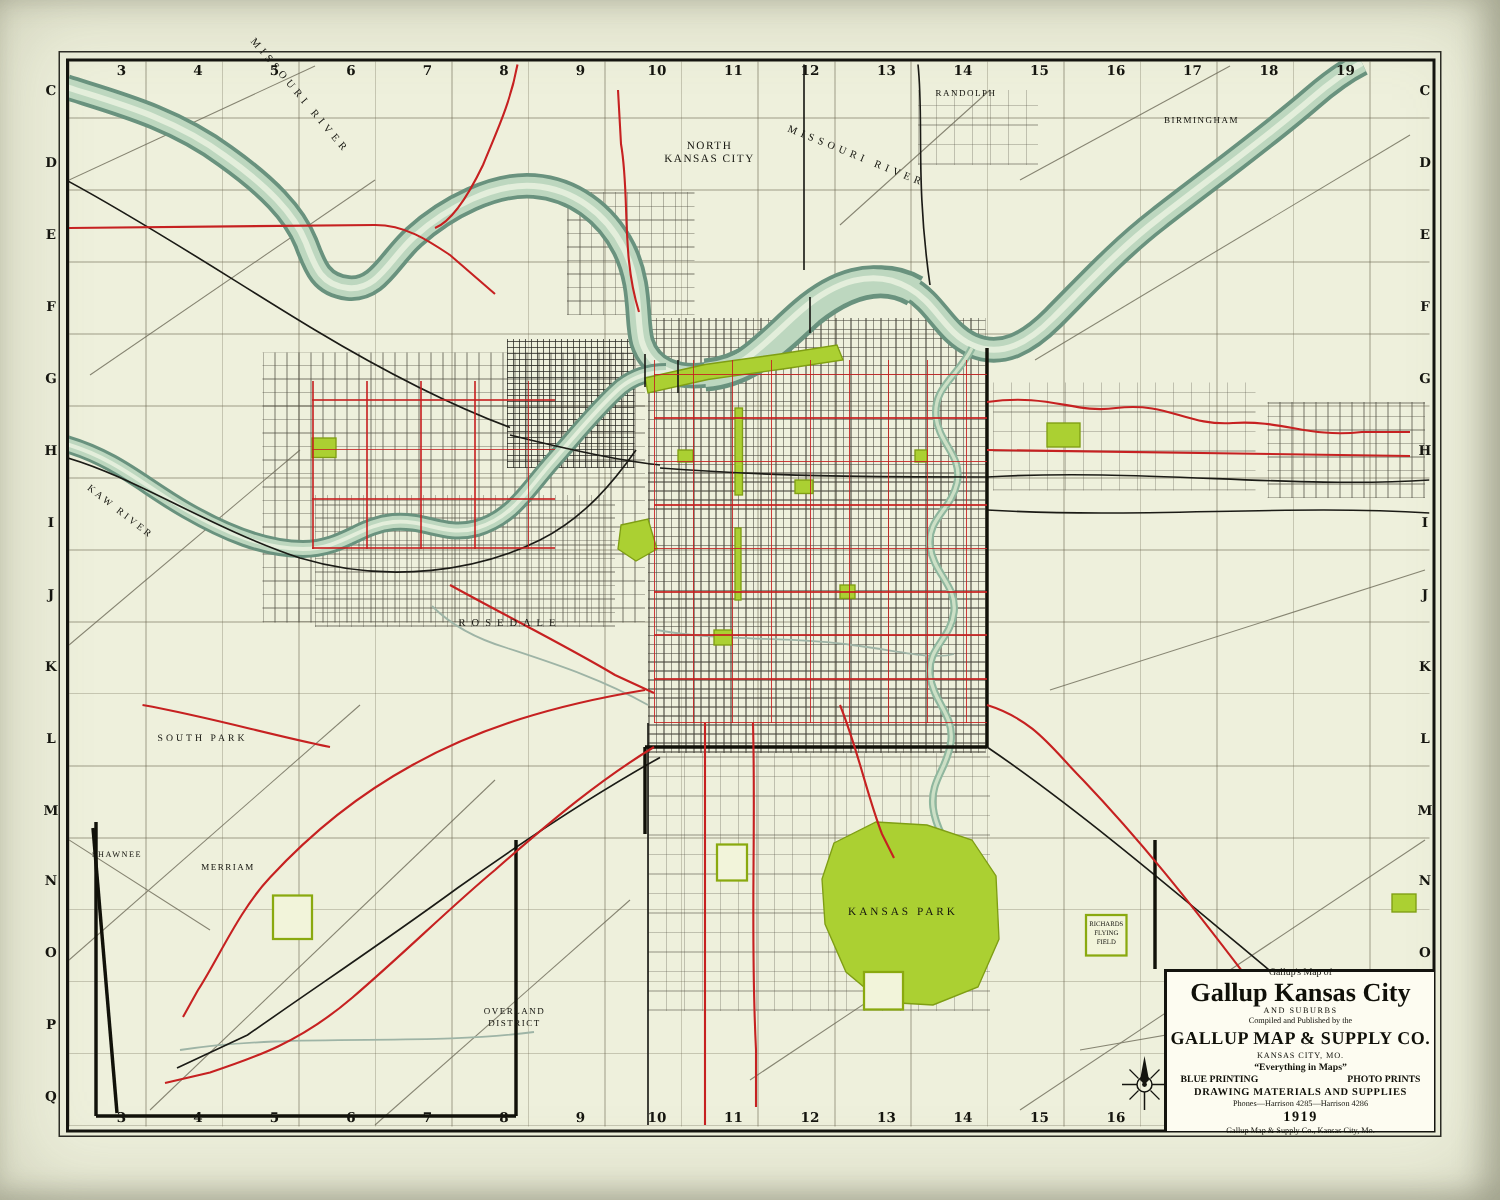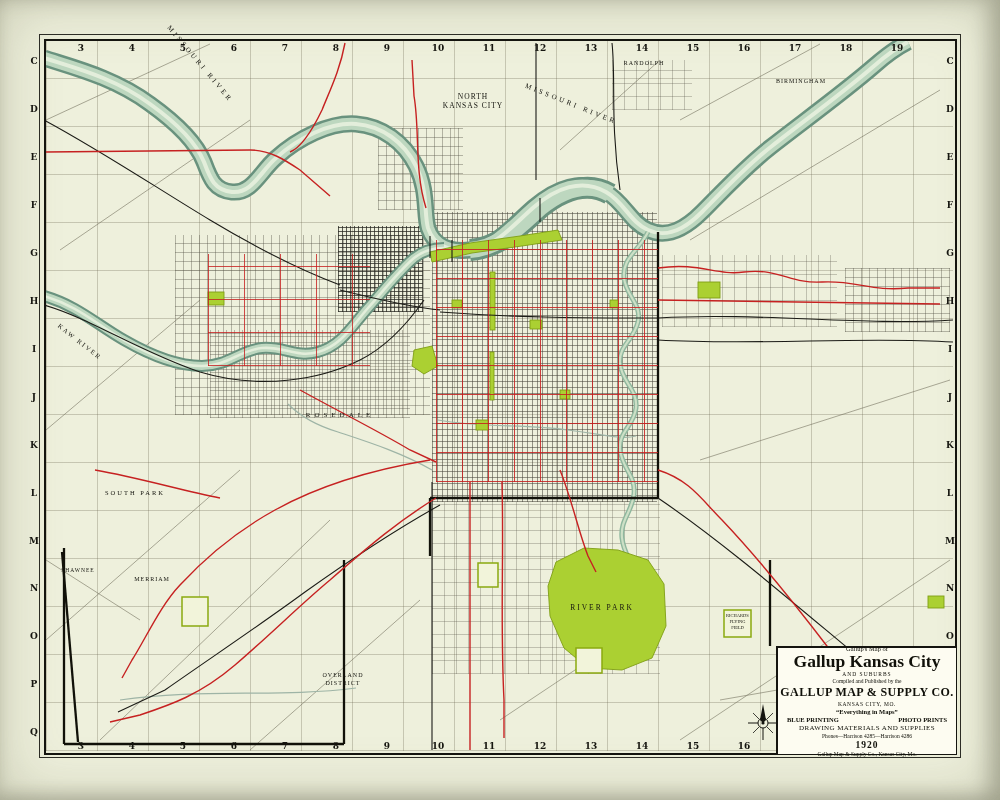--- a/index.html
+++ b/index.html
@@ -36,21 +36,21 @@
     border-top:2px solid #14140f;border-left:2px solid #14140f;
     display:flex;flex-direction:column;align-items:center;justify-content:center;gap:1px;color:#101009;}
   #title-block .t-kicker{font-size:6.5px;}
   #title-block .t-title{font-size:17.5px;font-weight:bold;line-height:17px;}
   #title-block .t-sub{font-size:5.5px;letter-spacing:1px;}
   #title-block .t-pub{font-size:5.5px;}
   #title-block .t-co{font-size:12px;font-weight:bold;letter-spacing:.4px;}
   #title-block .t-city{font-size:5.5px;letter-spacing:.6px;}
   #title-block .t-slogan{font-size:6.5px;font-weight:bold;}
   #title-block .t-svc{width:160px;display:flex;justify-content:space-between;font-size:6.5px;font-weight:bold;}
-  #title-block .t-svc2{font-size:7px;font-weight:normal;letter-spacing:.4px;}
+  #title-block .t-svc2{font-size:7px;font-weight:bold;letter-spacing:.4px;}
   #title-block .t-ph{font-size:5.5px;}
   #title-block .t-year{font-size:9.5px;font-weight:bold;letter-spacing:1px;}
   #title-block .t-imp{font-size:5.5px;}
 </style>
 </head>
 <body>
 
 <div id="sheet">
 
   <div class="abs" id="section-grid"></div>
@@ -188,21 +188,21 @@
   <div class="label" style="left:516px;top:100px;width:110px;font-size:7px;letter-spacing:3px;transform:rotate(22deg);">MISSOURI RIVER</div>
   <div class="label" style="left:40px;top:338px;width:80px;font-size:6.5px;letter-spacing:2px;transform:rotate(38deg);">KAW RIVER</div>
   <div class="label wrap" style="left:440px;top:92px;width:66px;font-size:7.5px;letter-spacing:1px;line-height:9px;">NORTH KANSAS CITY</div>
   <div class="label" style="left:614px;top:60px;width:60px;font-size:6px;letter-spacing:1px;">RANDOLPH</div>
   <div class="label" style="left:764px;top:78px;width:74px;font-size:6px;letter-spacing:1px;">BIRMINGHAM</div>
   <div class="label" style="left:305px;top:411px;width:70px;font-size:7px;letter-spacing:4px;">ROSEDALE</div>
   <div class="label" style="left:124px;top:576px;width:56px;font-size:6px;letter-spacing:1px;">MERRIAM</div>
   <div class="label" style="left:50px;top:567px;width:56px;font-size:5.5px;letter-spacing:1px;">SHAWNEE</div>
   <div class="label" style="left:100px;top:489px;width:70px;font-size:6.5px;letter-spacing:2px;">SOUTH PARK</div>
   <div class="label wrap" style="left:312px;top:672px;width:62px;font-size:6px;letter-spacing:1px;line-height:7.5px;">OVERLAND DISTRICT</div>
-  <div class="label" style="left:562px;top:603px;width:80px;font-size:7.5px;letter-spacing:2px;">RIVER PARK</div>
+  <div class="label" style="left:562px;top:603px;width:80px;font-size:7.5px;letter-spacing:2px;">KANSAS PARK</div>
   <div class="label wrap" style="left:725px;top:613px;width:25px;font-size:4.5px;line-height:6px;">RICHARDS FLYING FIELD</div>
 
   <div id="grid-layer">
       <span class="gridmark" style="left: 73px; top: 43px;">3</span>
       <span class="gridmark" style="left: 73px; top: 741px;">3</span>
       <span class="gridmark" style="left: 124px; top: 43px;">4</span>
       <span class="gridmark" style="left: 124px; top: 741px;">4</span>
       <span class="gridmark" style="left: 175px; top: 43px;">5</span>
       <span class="gridmark" style="left: 175px; top: 741px;">5</span>
       <span class="gridmark" style="left: 226px; top: 43px;">6</span>
@@ -275,16 +275,16 @@
     <div class="t-pub">Compiled and Published by the</div>
     <div class="t-co">GALLUP MAP &amp; SUPPLY CO.</div>
     <div class="t-city">KANSAS CITY, MO.</div>
     <div class="t-slogan">“Everything in Maps”</div>
     <div class="t-svc">
       <span>BLUE PRINTING</span>
       <span>PHOTO PRINTS</span>
     </div>
     <div class="t-svc2">DRAWING MATERIALS AND SUPPLIES</div>
     <div class="t-ph">Phones—Harrison 4285—Harrison 4286</div>
-    <div class="t-year">1920</div>
+    <div class="t-year">1919</div>
     <div class="t-imp">Gallup Map &amp; Supply Co., Kansas City, Mo.</div>
   </div>
 </div>
 
 </body></html>

